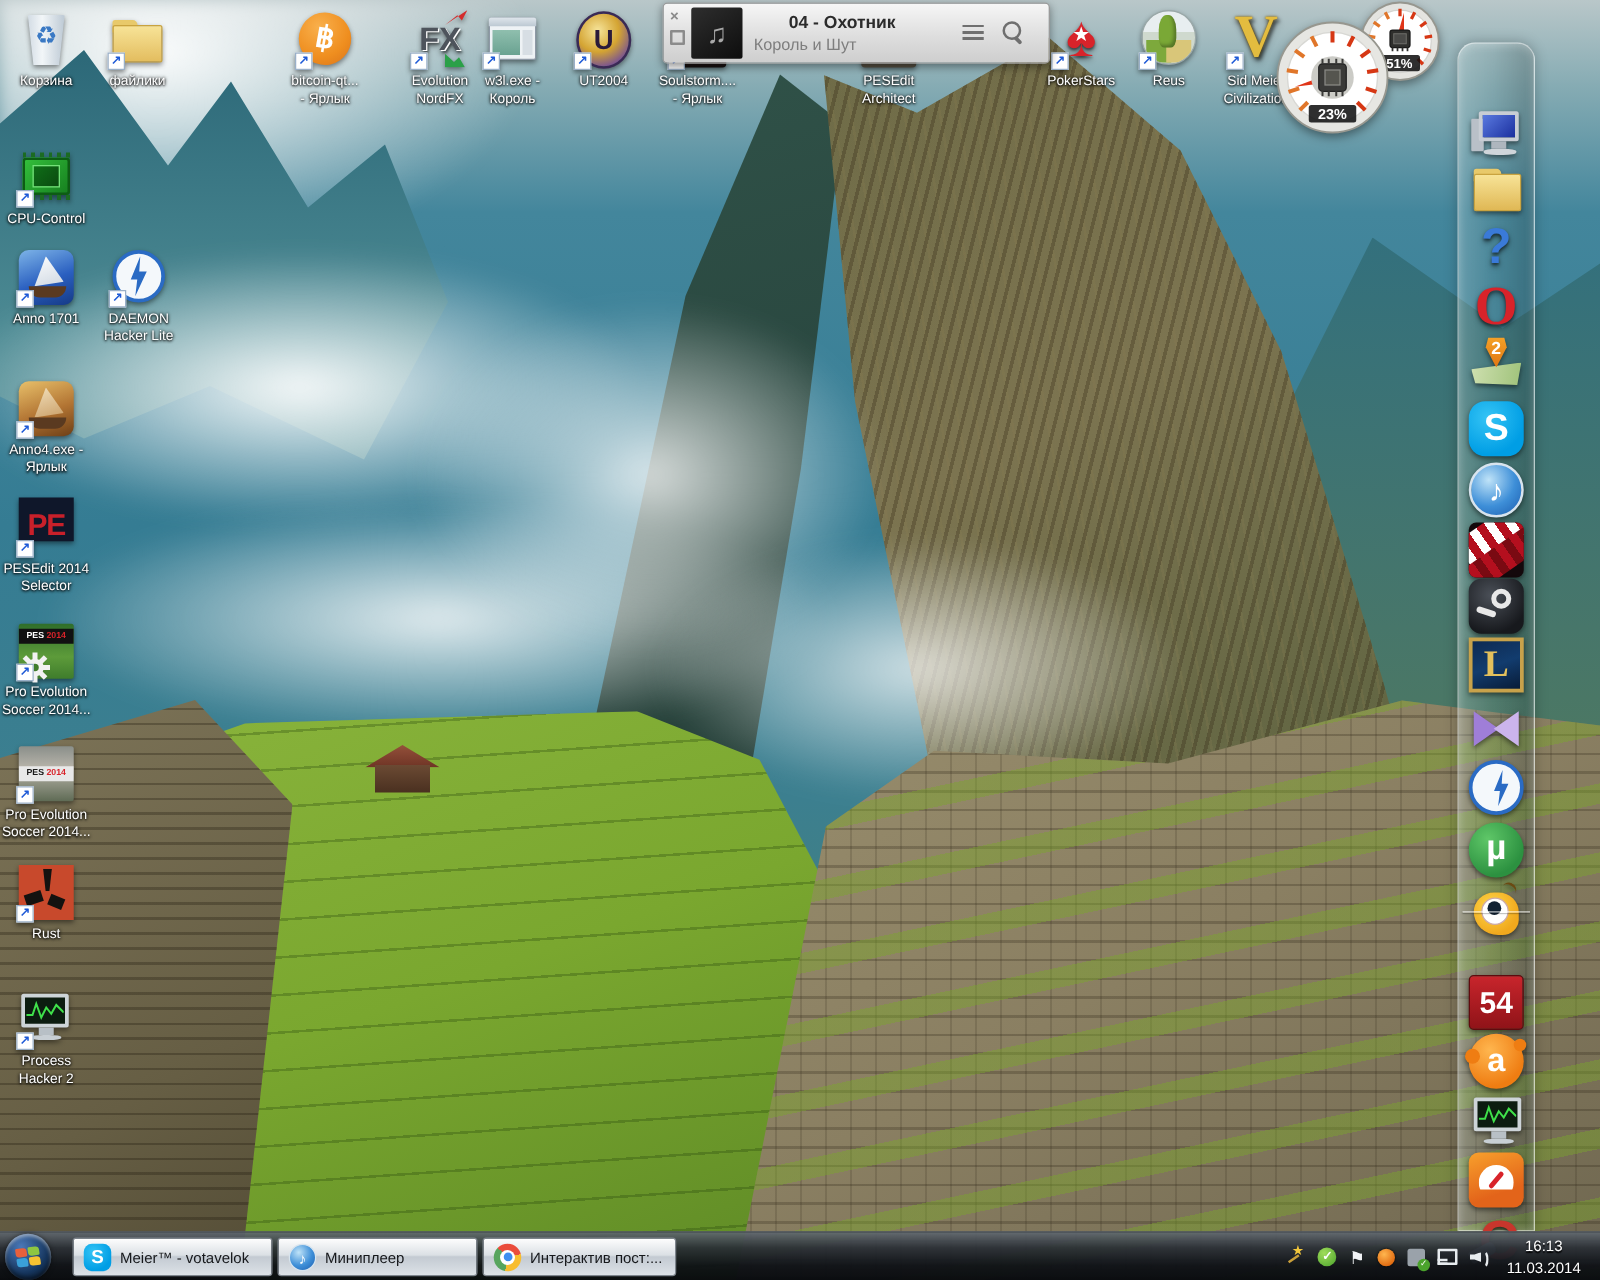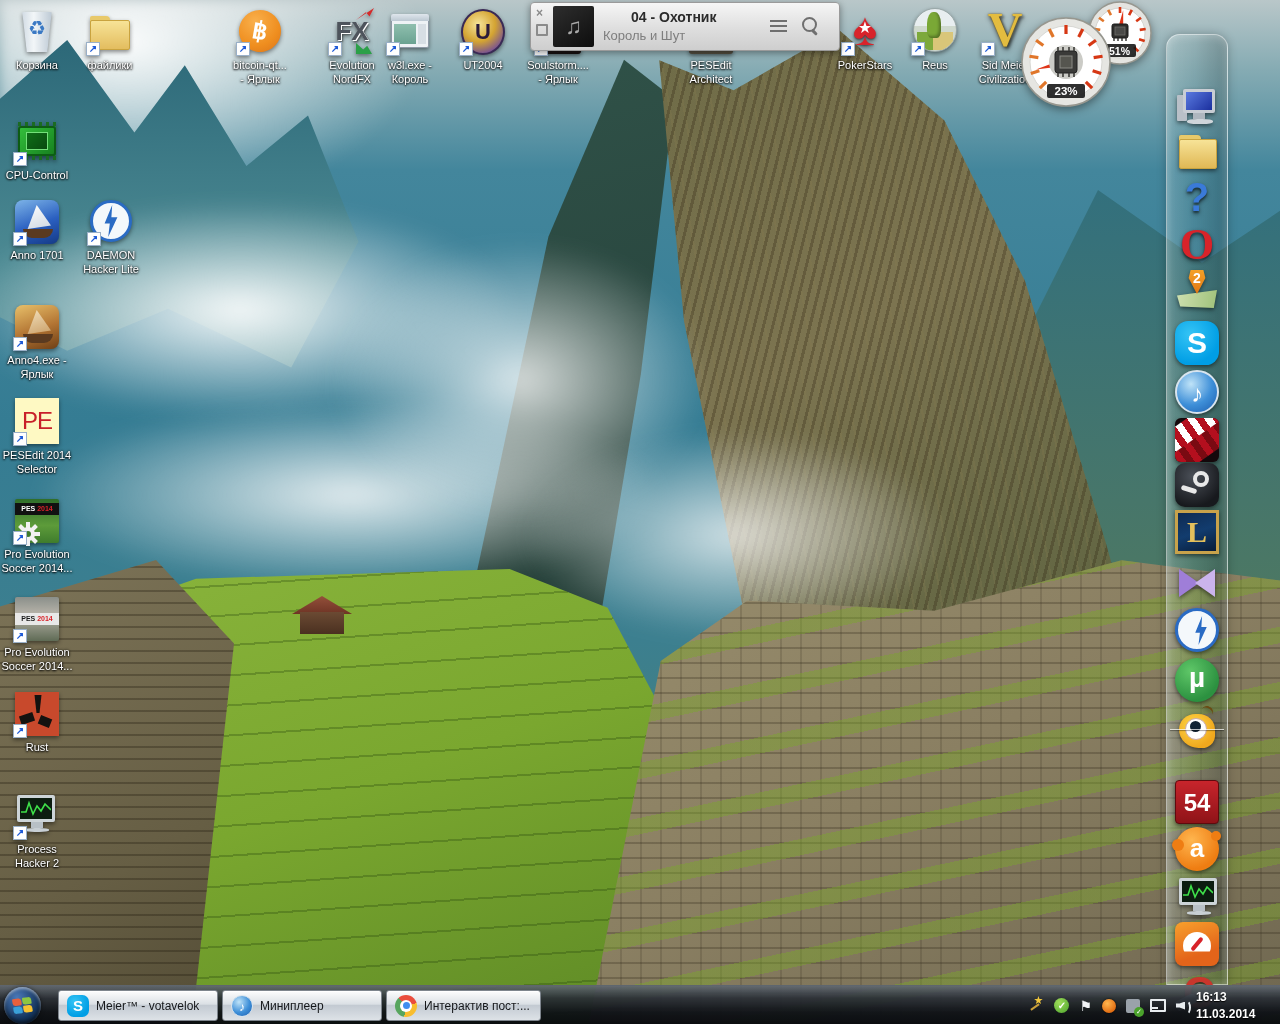--- a/index.html
+++ b/index.html
@@ -70,21 +70,21 @@
   .ic-anno .sq.blue{background:linear-gradient(160deg,#7db4e8,#2a5fc0 55%,#153a86);}
   .ic-anno .sq.amber{background:linear-gradient(160deg,#e8c06a,#b27433 55%,#6e3f16);}
   .ic-anno .sail{position:absolute;left:10px;top:5px;width:26px;height:24px;clip-path:polygon(10% 100%,45% 0,100% 85%);background:linear-gradient(160deg,#ffffff,#cfd8e2);}
   .ic-anno .hull{position:absolute;left:8px;bottom:6px;width:30px;height:9px;border-radius:0 0 12px 12px;background:#5a3a20;}
   .ic-anno .sq.amber .sail{background:linear-gradient(160deg,#f3e1bd,#caa069);}
   
   .ic-dt .c{position:absolute;left:3px;top:2px;width:42px;height:42px;border-radius:50%;background:#f4f8fb;border:3px solid #2a6bc4;box-sizing:border-box;}
   .bolt{position:absolute;clip-path:polygon(56% 0,18% 58%,44% 58%,36% 100%,82% 38%,52% 38%);background:#2a6bc4;}
   .ic-dt .bolt{left:14px;top:7px;width:20px;height:32px;}
   
-  .ic-pe .sq{position:absolute;left:2px;top:0;width:44px;height:46px;background:#fef9c3;color:#c8202a;font-weight:400;font-size:24px;text-align:center;line-height:46px;letter-spacing:-1px;}
+  .ic-pe .sq{position:absolute;left:2px;top:0;width:44px;height:35px;background:#0f172a;color:#c8202a;font-weight:700;font-size:24px;text-align:center;line-height:46px;letter-spacing:-1px;}
   
   .ic-pes .sq{position:absolute;left:2px;top:2px;width:44px;height:44px;background:linear-gradient(180deg,#2f6e2a,#5d9b3a 60%,#3f7c2c);border-radius:2px;overflow:hidden;}
   .ic-pes .bar{position:absolute;left:0;top:4px;width:44px;height:12px;background:#111;color:#fff;font-size:7px;font-weight:bold;line-height:12px;text-align:center;}
   .ic-pes .bar b{color:#d8232a;}
   .ic-pes .gear{position:absolute;left:2px;bottom:-2px;}
   .ic-pes2 .sq{background:linear-gradient(180deg,#8a8f8a,#b8b4aa 40%,#5f6b55);}
   .ic-pes2 .bar{top:16px;background:#e8e8e8;color:#1a1a1a;}
   .ic-pes2 .bar b{color:#d8232a;}
   
   .ic-rust .sq{position:absolute;left:2px;top:2px;width:44px;height:44px;background:#c8492c;}
@@ -182,21 +182,21 @@
   .tr-flag{color:#f2f4f6;font-size:14px;line-height:16px;}
   .tr-avast{width:14px;height:14px;border-radius:50%;background:radial-gradient(circle at 38% 32%,#ffb64f,#e06a10 75%);box-shadow:0 0 2px #000;}
   .tr-usb{width:14px;height:14px;position:relative;background:#9aa2aa;border-radius:2px;}
   .tr-usb::after{content:"✓";position:absolute;right:-4px;bottom:-4px;width:10px;height:10px;border-radius:50%;background:#4ba32c;color:#fff;font-size:7px;line-height:10px;text-align:center;}
   .tr-net{width:16px;height:13px;position:relative;}
   .tr-net::before{content:"";position:absolute;right:0;top:0;width:12px;height:9px;border:2px solid #e8ecef;border-radius:1px;}
   .tr-net::after{content:"";position:absolute;left:0;bottom:0;width:8px;height:2px;background:#e8ecef;box-shadow:0 -3px 0 #e8ecef;}
   .tr-vol{width:16px;height:14px;position:relative;}
   .tr-vol::before{content:"";position:absolute;left:0;top:3px;width:9px;height:8px;clip-path:polygon(0 25%,40% 25%,100% 0,100% 100%,40% 75%,0 75%);background:#e8ecef;}
   .tr-vol::after{content:"";position:absolute;right:1px;top:1px;width:5px;height:11px;border:2px solid transparent;border-right-color:#e8ecef;border-radius:50%;}
-  .clock{position:absolute;right:6px;top:3px;width:78px;color:#fff;font-size:12px;line-height:1.4;text-shadow:0 1px 1px #000;cursor:default;font-weight:bold;}
+  .clock{position:absolute;right:6px;top:3px;width:78px;text-align:center;color:#fff;font-size:12px;line-height:1.4;text-shadow:0 1px 1px #000;cursor:default;}
 </style>
 </head>
 <body>
 
 <div id="screen">
 
   <div class="wp">
     <div class="layer sky"></div>
     <div class="layer skywhite"></div>
     <div class="layer farml"></div>

